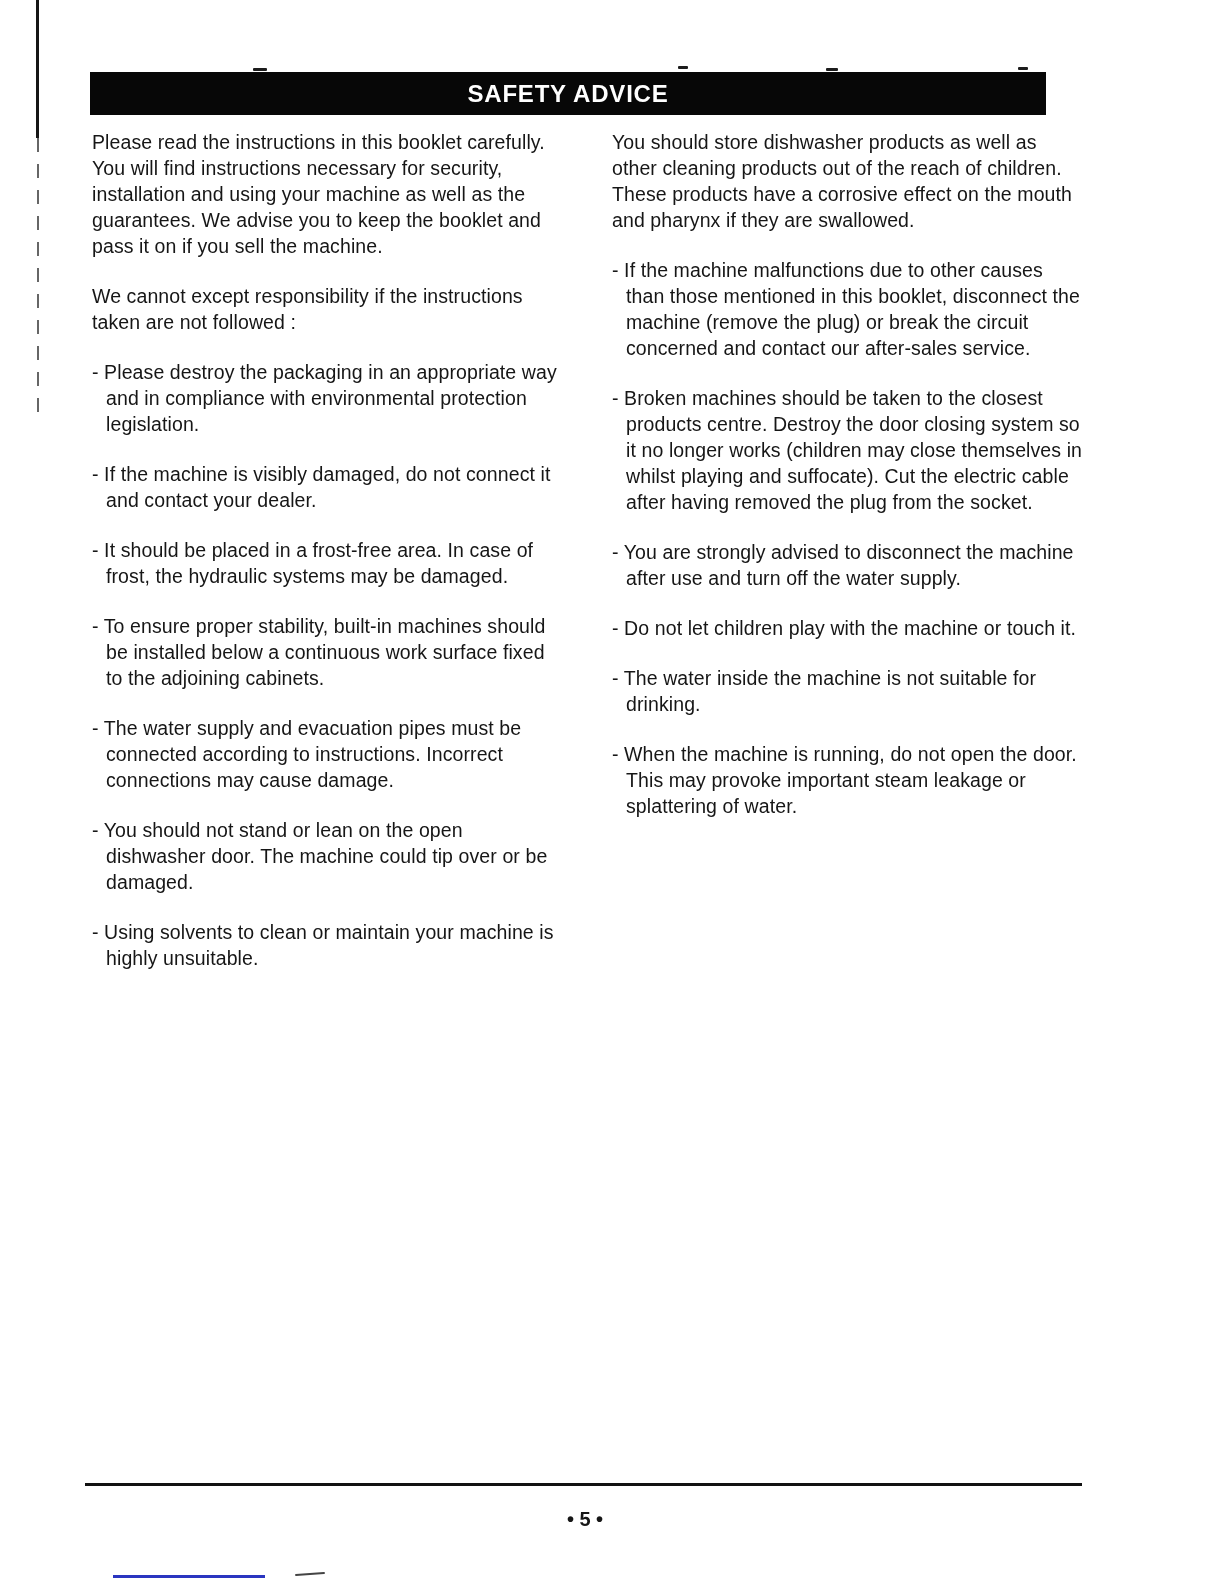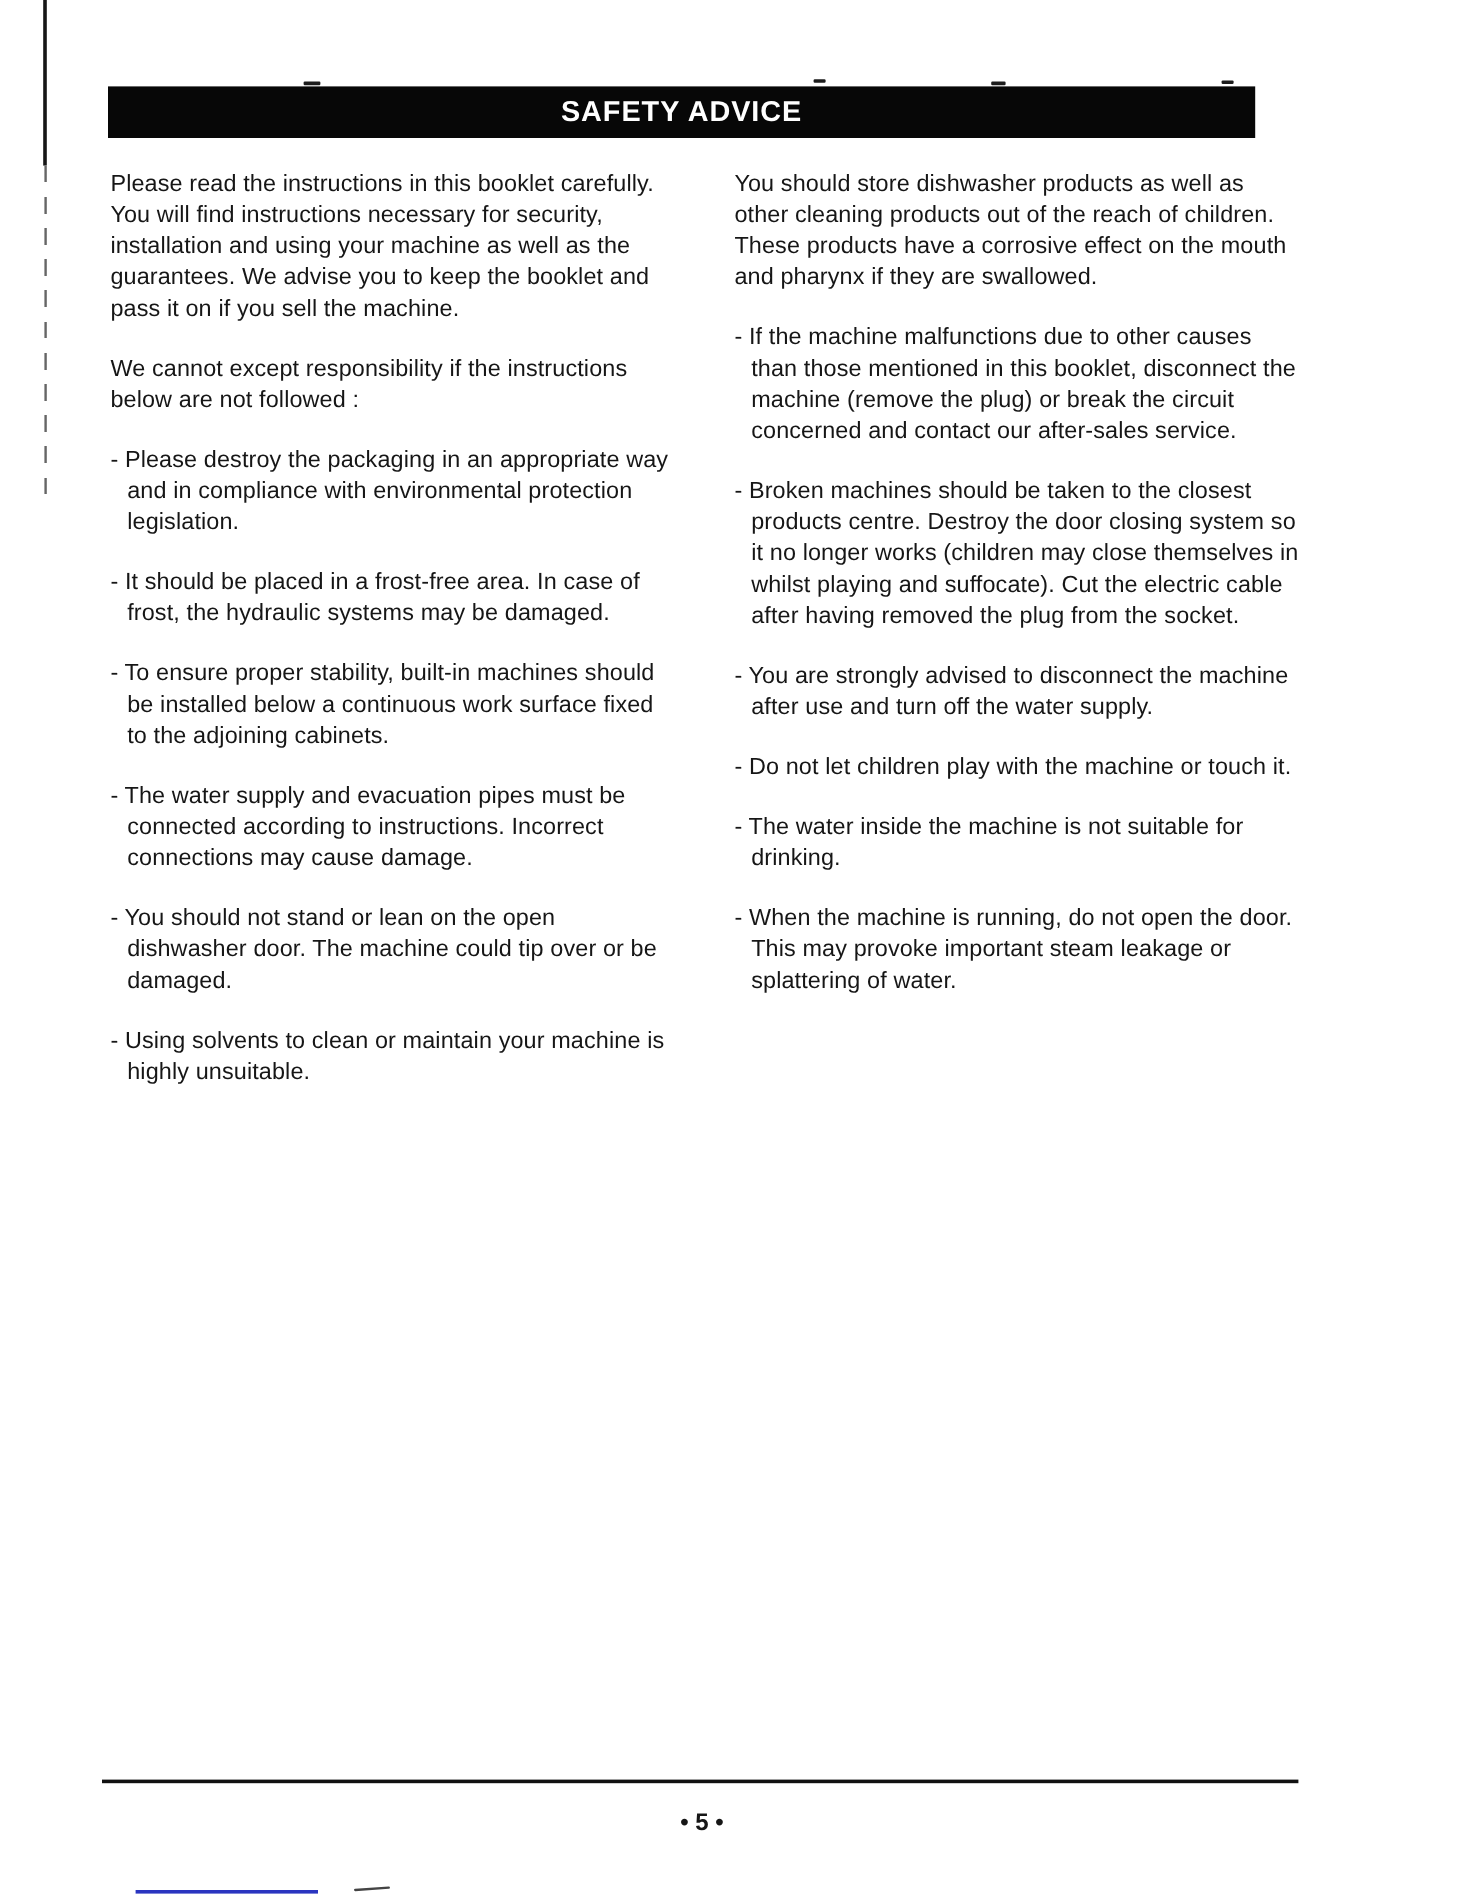--- a/index.html
+++ b/index.html
@@ -31,21 +31,21 @@
     color: #ffffff;
     font-size: 24px;
     font-weight: bold;
     letter-spacing: 0.8px;
   }
 
   
   .columns {
     position: absolute;
     left: 92px;
-    top: 140px;
+    top: 129px;
     width: 992px;
     display: flex;
     gap: 48px;
   }
   .col { flex: 1 1 0; }
 
   .para, .bullet {
     margin: 0 0 24px 0;
     font-size: 19.5px;
     line-height: 26px;
@@ -134,22 +134,23 @@
   <div class="tick tick-4"></div>
 
   <header class="title-bar">
     <h1>SAFETY ADVICE</h1>
   </header>
 
   <main class="columns">
 
     <section class="col">
       <p class="para">Please read the instructions in this booklet carefully. You will find instructions necessary for security, installation and using your machine as well as the guarantees. We advise you to keep the booklet and pass it on if you sell the machine.</p>
-      <p class="para">We cannot except responsibility if the instructions below are not followed :</p>
+      <p class="para">We cannot except responsibility if the instructions taken are not followed :</p>
       <p class="bullet">- Please destroy the packaging in an appropriate way and in compliance with environmental protection legislation.</p>
+      <p class="bullet">- If the machine is visibly damaged, do not connect it and contact your dealer.</p>
       <p class="bullet">- It should be placed in a frost-free area. In case of frost, the hydraulic systems may be damaged.</p>
       <p class="bullet">- To ensure proper stability, built-in machines should be installed below a continuous work surface fixed to the adjoining cabinets.</p>
       <p class="bullet">- The water supply and evacuation pipes must be connected according to instructions. Incorrect connections may cause damage.</p>
       <p class="bullet">- You should not stand or lean on the open dishwasher door. The machine could tip over or be damaged.</p>
       <p class="bullet">- Using solvents to clean or maintain your machine is highly unsuitable.</p>
     </section>
 
     <section class="col">
       <p class="para">You should store dishwasher products as well as other cleaning products out of the reach of children. These products have a corrosive effect on the mouth and pharynx if they are swallowed.</p>
       <p class="bullet">- If the machine malfunctions due to other causes than those mentioned in this booklet, disconnect the machine (remove the plug) or break the circuit concerned and contact our after-sales service.</p>

